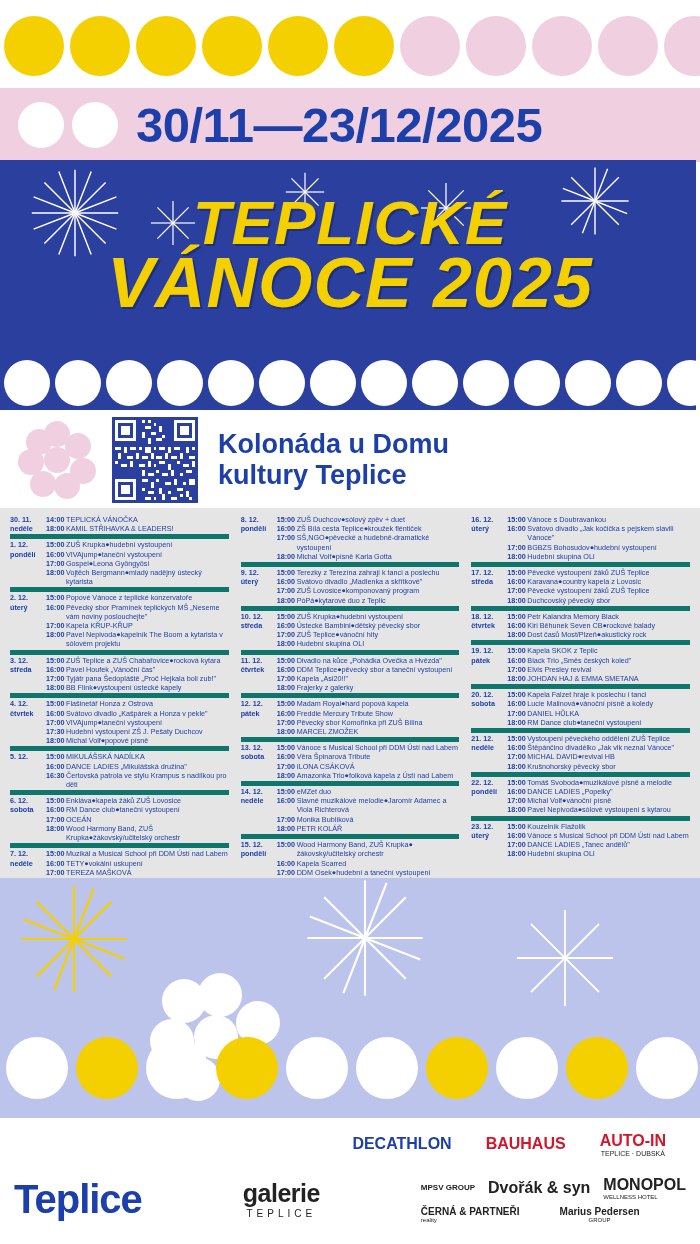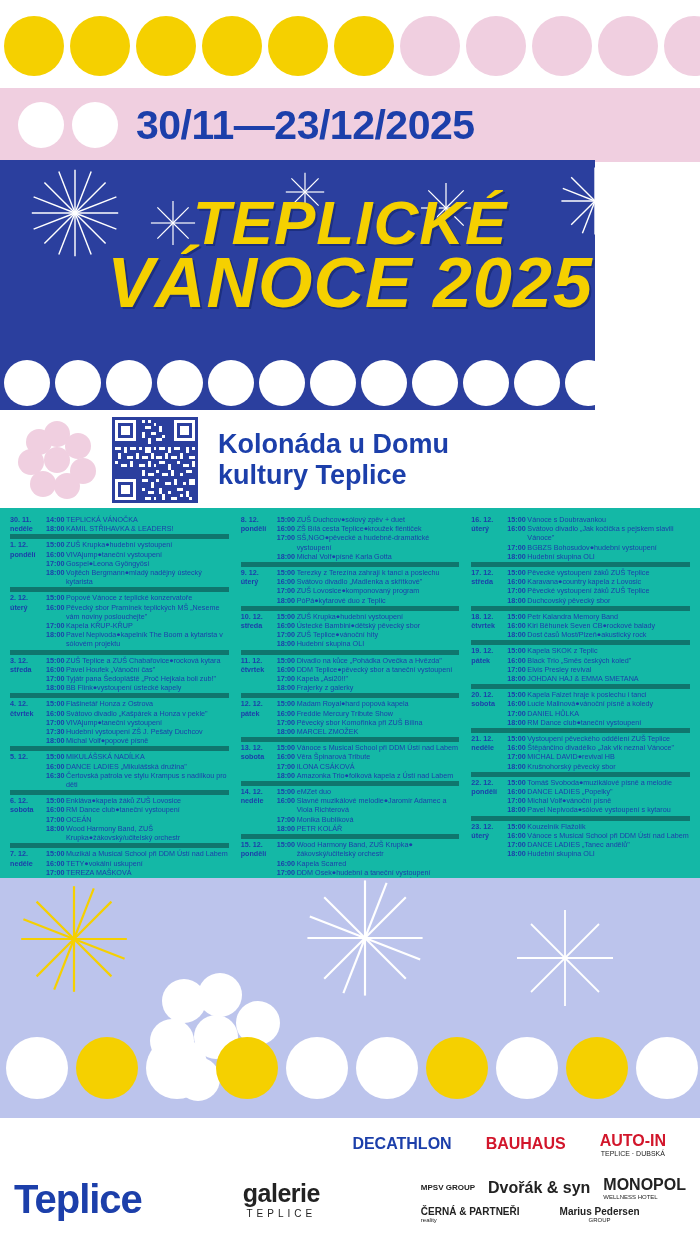--- a/index.html
+++ b/index.html
@@ -22,27 +22,27 @@
 
   
   .date-bar {
     position: absolute; left: 0; top: 88px; width: 700px; height: 74px;
     background: #f0cfe0;
     display: flex; align-items: center;
   }
   .date-bar .white-dot { width: 46px; height: 46px; border-radius: 50%; background:#fff; flex:0 0 46px; }
   .date-bar .dots-left { display:flex; gap:8px; padding-left: 18px; }
   .date-text {
-    font-size: 41px; font-weight: bold; color: #1c3faa;
+    font-size: 49px; font-weight: bold; color: #1c3faa;
     letter-spacing: -0.5px; margin-left: 18px; white-space: nowrap;
   }
 
   
   .hero {
-    position: absolute; left: 0; top: 160px; width: 595px; height: 250px;
+    position: absolute; left: 0; top: 160px; width: 696px; height: 250px;
     background: #2b3f9e; overflow: hidden; padding-left: 34px;
   }
   .hero-title {
     position: absolute; left: 0; top: 30px; width: 700px;
     text-align: center; color: #f5d000;
     font-family: "Liberation Sans", sans-serif;
     font-weight: bold; font-style: italic;
     font-size: 62px; line-height: 66px; letter-spacing: 1px;
     text-shadow: 2px 2px 0 #1c2f80;
   }
@@ -65,21 +65,21 @@
   .flower span { position:absolute; width:26px; height:26px; border-radius:50%; background:#f0cfe0;}
   .qr { width: 86px; height: 86px; flex: 0 0 86px; margin-right: 20px; }
   .qr svg { display:block; }
   .venue-text {
     font-size: 27px; font-weight: bold; color: #1c3faa; line-height: 31px;
   }
 
   
   .program {
     position: absolute; left: 0; top: 508px; width: 700px; height: 370px;
-    background: #14b8a6; padding: 6px 10px 0 10px;
+    background: #e5e5e5; padding: 6px 10px 0 10px;
     display: flex; gap: 12px;
   }
   .col { flex: 1 1 0; }
   .day { border-top: 5px solid #0f766e; padding: 1px 0 1px 0; display: flex; }
   .day:first-child { border-top: none; }
   .day-date {
     width: 36px; flex: 0 0 36px; font-size: 7.2px; line-height: 9.2px;
     color: #1c3faa; font-weight: bold;
   }
   .day-date .dow { font-weight: bold; }
@@ -781,21 +781,21 @@
           </div>
         </div>
         <div class="day">
           <div class="day-date">
             <div>18. 12.</div>
             <div class="dow">čtvrtek</div>
           </div>
           <div class="events">
             <div class="ev">
               <span class="t">15:00</span>
-              <span class="d">Petr Kalandra Memory Band</span>
+              <span class="d">Petr Kalandra Memory Black</span>
             </div>
             <div class="ev">
               <span class="t">16:00</span>
               <span class="d">Kiri Běhunek Seven CB●rockové balady</span>
             </div>
             <div class="ev">
               <span class="t">18:00</span>
               <span class="d">Dost časů Most/Plzeň●akustický rock</span>
             </div>
           </div>

